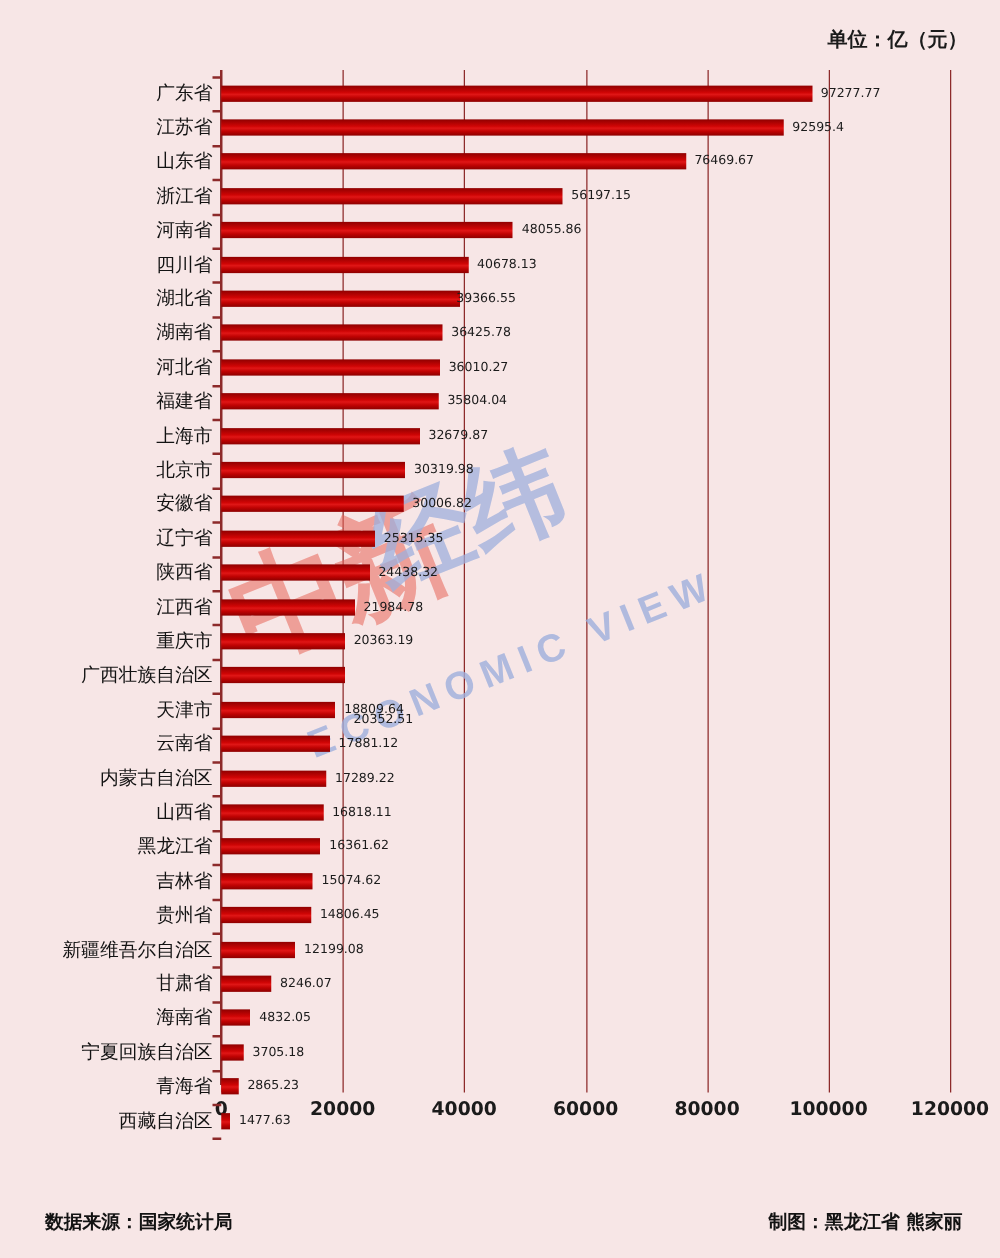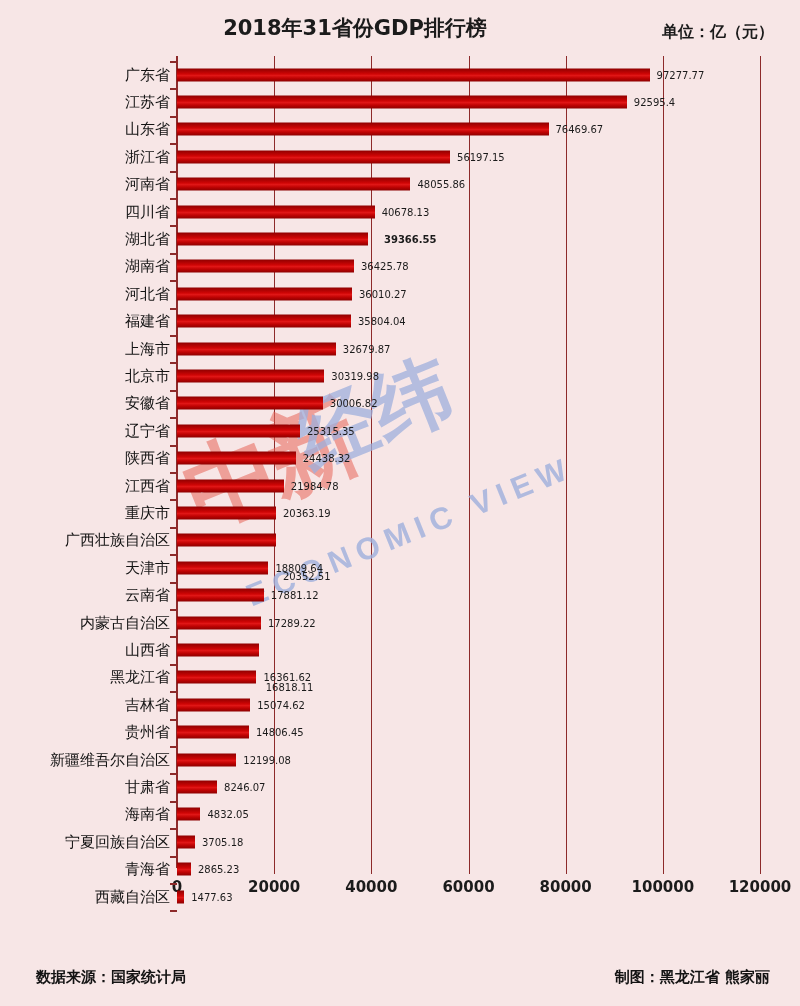--- a/index.html
+++ b/index.html
@@ -196,21 +196,20 @@
     font-size: 15px;
     font-weight: bold;
     color: #131313;
     font-family: "DejaVu Sans", "Liberation Sans", sans-serif;
   }
 </style>
 </head>
 <body>
 
 <div id="header">
-  <div id="chart-title">2018年31省份GDP排行榜</div>
   <div id="unit-label">单位：亿（元）</div>
 </div>
 
 <div id="plot">
 
   <div id="grid-layer">
       <div class="" id="axis-line" style="left: 176px;"></div>
       <div class="gridline" id="" style="left: 274.167px;"></div>
       <div class="gridline" id="" style="left: 371.333px;"></div>
       <div class="gridline" id="" style="left: 468.5px;"></div>
@@ -259,21 +258,21 @@
       <div class="row" style="top: 142px;">
         <div class="cat-label">四川省</div>
         <div class="tick" style="top: 0px;"></div>
         <div class="bar" style="width: 197.628px;"></div>
         <div class="val-label" style="left: 381.628px;">40678.13</div>
       </div>
       <div class="row" style="top: 169.4px;">
         <div class="cat-label">湖北省</div>
         <div class="tick" style="top: 0px;"></div>
         <div class="bar" style="width: 191.256px;"></div>
-        <div class="val-label" style="left: 384px; font-weight: bold;">39366.55</div>
+        <div class="val-label" style="left: 365px;">39366.55</div>
       </div>
       <div class="row" style="top: 196.8px;">
         <div class="cat-label">湖南省</div>
         <div class="tick" style="top: 0px;"></div>
         <div class="bar" style="width: 176.969px;"></div>
         <div class="val-label" style="left: 360.969px;">36425.78</div>
       </div>
       <div class="row" style="top: 224.2px;">
         <div class="cat-label">河北省</div>
         <div class="tick" style="top: 0px;"></div>
@@ -349,21 +348,21 @@
       <div class="row" style="top: 553px;">
         <div class="cat-label">内蒙古自治区</div>
         <div class="tick" style="top: 0px;"></div>
         <div class="bar" style="width: 83.9968px;"></div>
         <div class="val-label" style="left: 267.997px; text-align: center;">17289.22</div>
       </div>
       <div class="row" style="top: 580.4px;">
         <div class="cat-label">山西省</div>
         <div class="tick" style="top: 0px;"></div>
         <div class="bar" style="width: 81.708px;"></div>
-        <div class="val-label" style="left: 265.708px; margin-top: 37px;">16818.11</div>
+        <div class="val-label" style="left: 265.708px;">16818.11</div>
       </div>
       <div class="row" style="top: 607.8px;">
         <div class="cat-label">黑龙江省</div>
         <div class="tick" style="top: 0px;"></div>
         <div class="bar" style="width: 79.4902px;"></div>
         <div class="val-label" style="left: 263.49px;">16361.62</div>
       </div>
       <div class="row" style="top: 635.2px;">
         <div class="cat-label">吉林省</div>
         <div class="tick" style="top: 0px;"></div>

